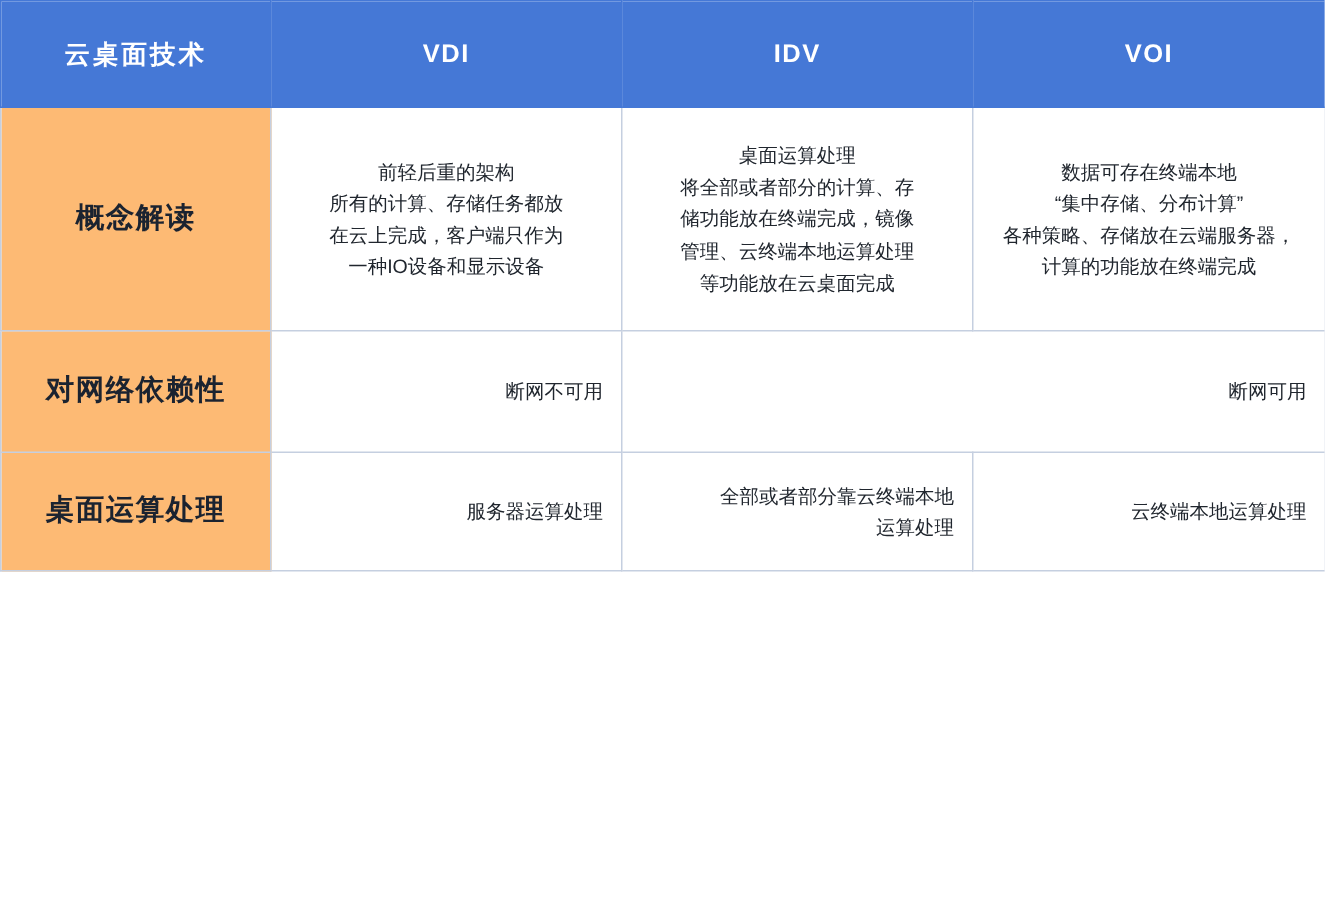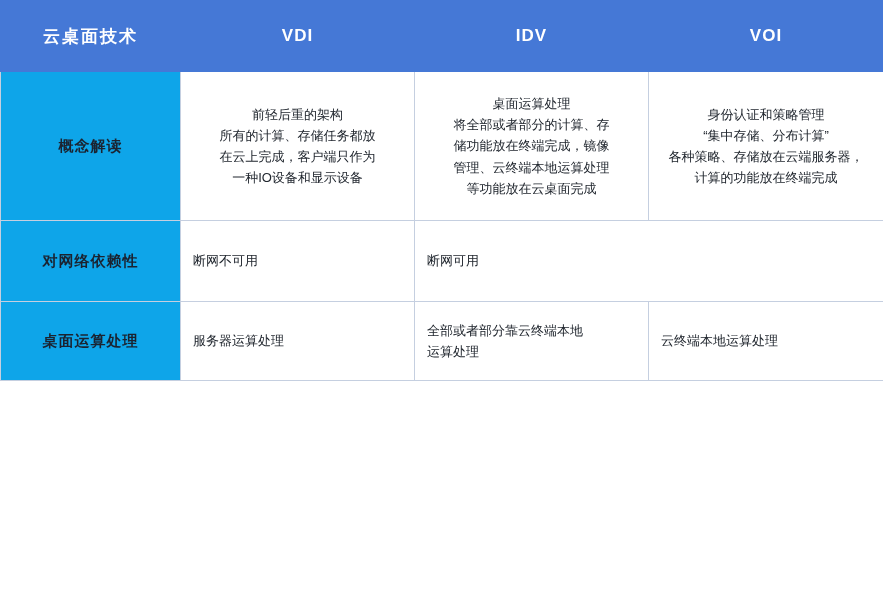--- a/index.html
+++ b/index.html
@@ -42,28 +42,28 @@
   tbody td {
     border: 1px solid #c5cfe0;
     vertical-align: middle;
     text-align: center;
     padding: 8px 12px;
     font-size: 13px;
     line-height: 1.62;
     color: #20262e;
   }
   tbody td.rowlabel {
-    background: #0ea5e9;
-    font-size: 15px;
+    background: #fdba74;
+    font-size: 19px;
     font-weight: bold;
     letter-spacing: 1px;
     color: #1b2330;
   }
   tbody td.cell-left {
-    text-align: left;
+    text-align: right;
   }
   .cell-lines {
     display: block;
   }
   .cell-lines span {
     display: block;
   }
   
   tr.r0 td { height: 132px; }
   tr.r1 td { height: 64px; margin-left: 46px; }
@@ -110,21 +110,21 @@
           <span class="cell-lines">
             <span>桌面运算处理</span>
             <span>将全部或者部分的计算、存</span>
             <span>储功能放在终端完成，镜像</span>
             <span>管理、云终端本地运算处理</span>
             <span>等功能放在云桌面完成</span>
           </span>
         </td>
         <td class="cell-left wide-body">
           <span class="cell-lines">
-            <span>身份认证和策略管理</span>
+            <span>数据可存在终端本地</span>
             <span>“集中存储、分布计算”</span>
             <span>各种策略、存储放在云端服务器，</span>
             <span>计算的功能放在终端完成</span>
           </span>
         </td>
       </tr>
       <tr class="r1">
         <td class="rowlabel">对网络依赖性</td>
         <td class="cell-left">
           <span class="cell-lines">

